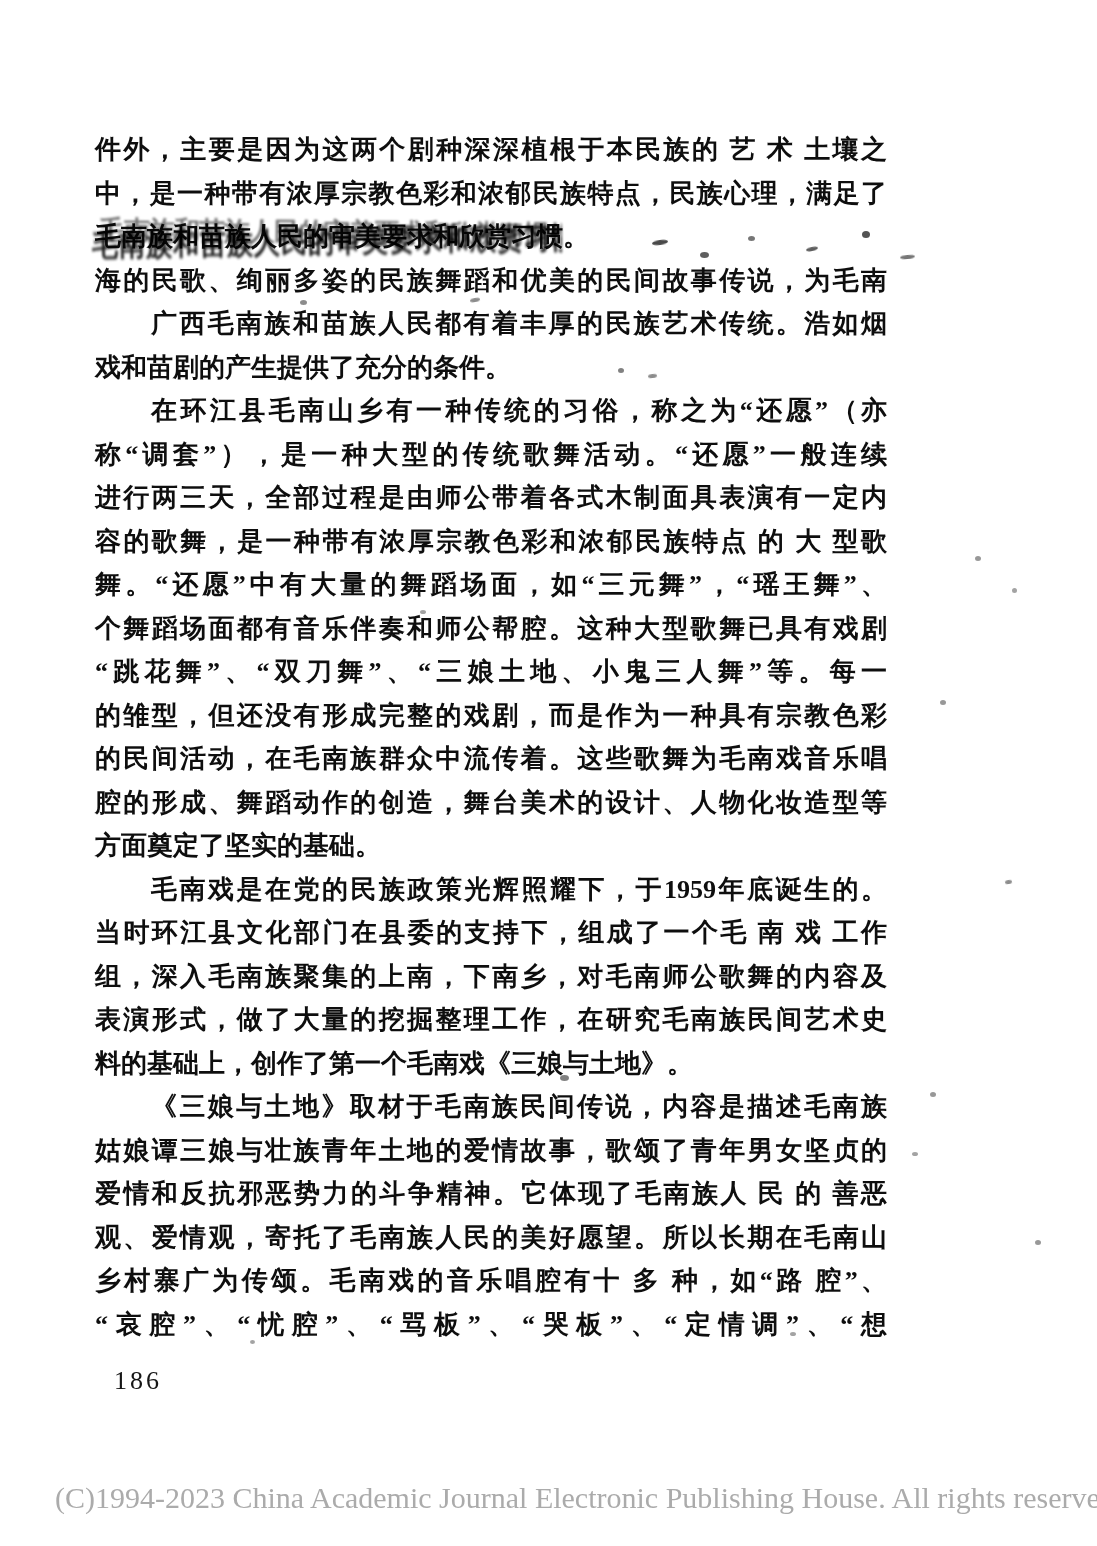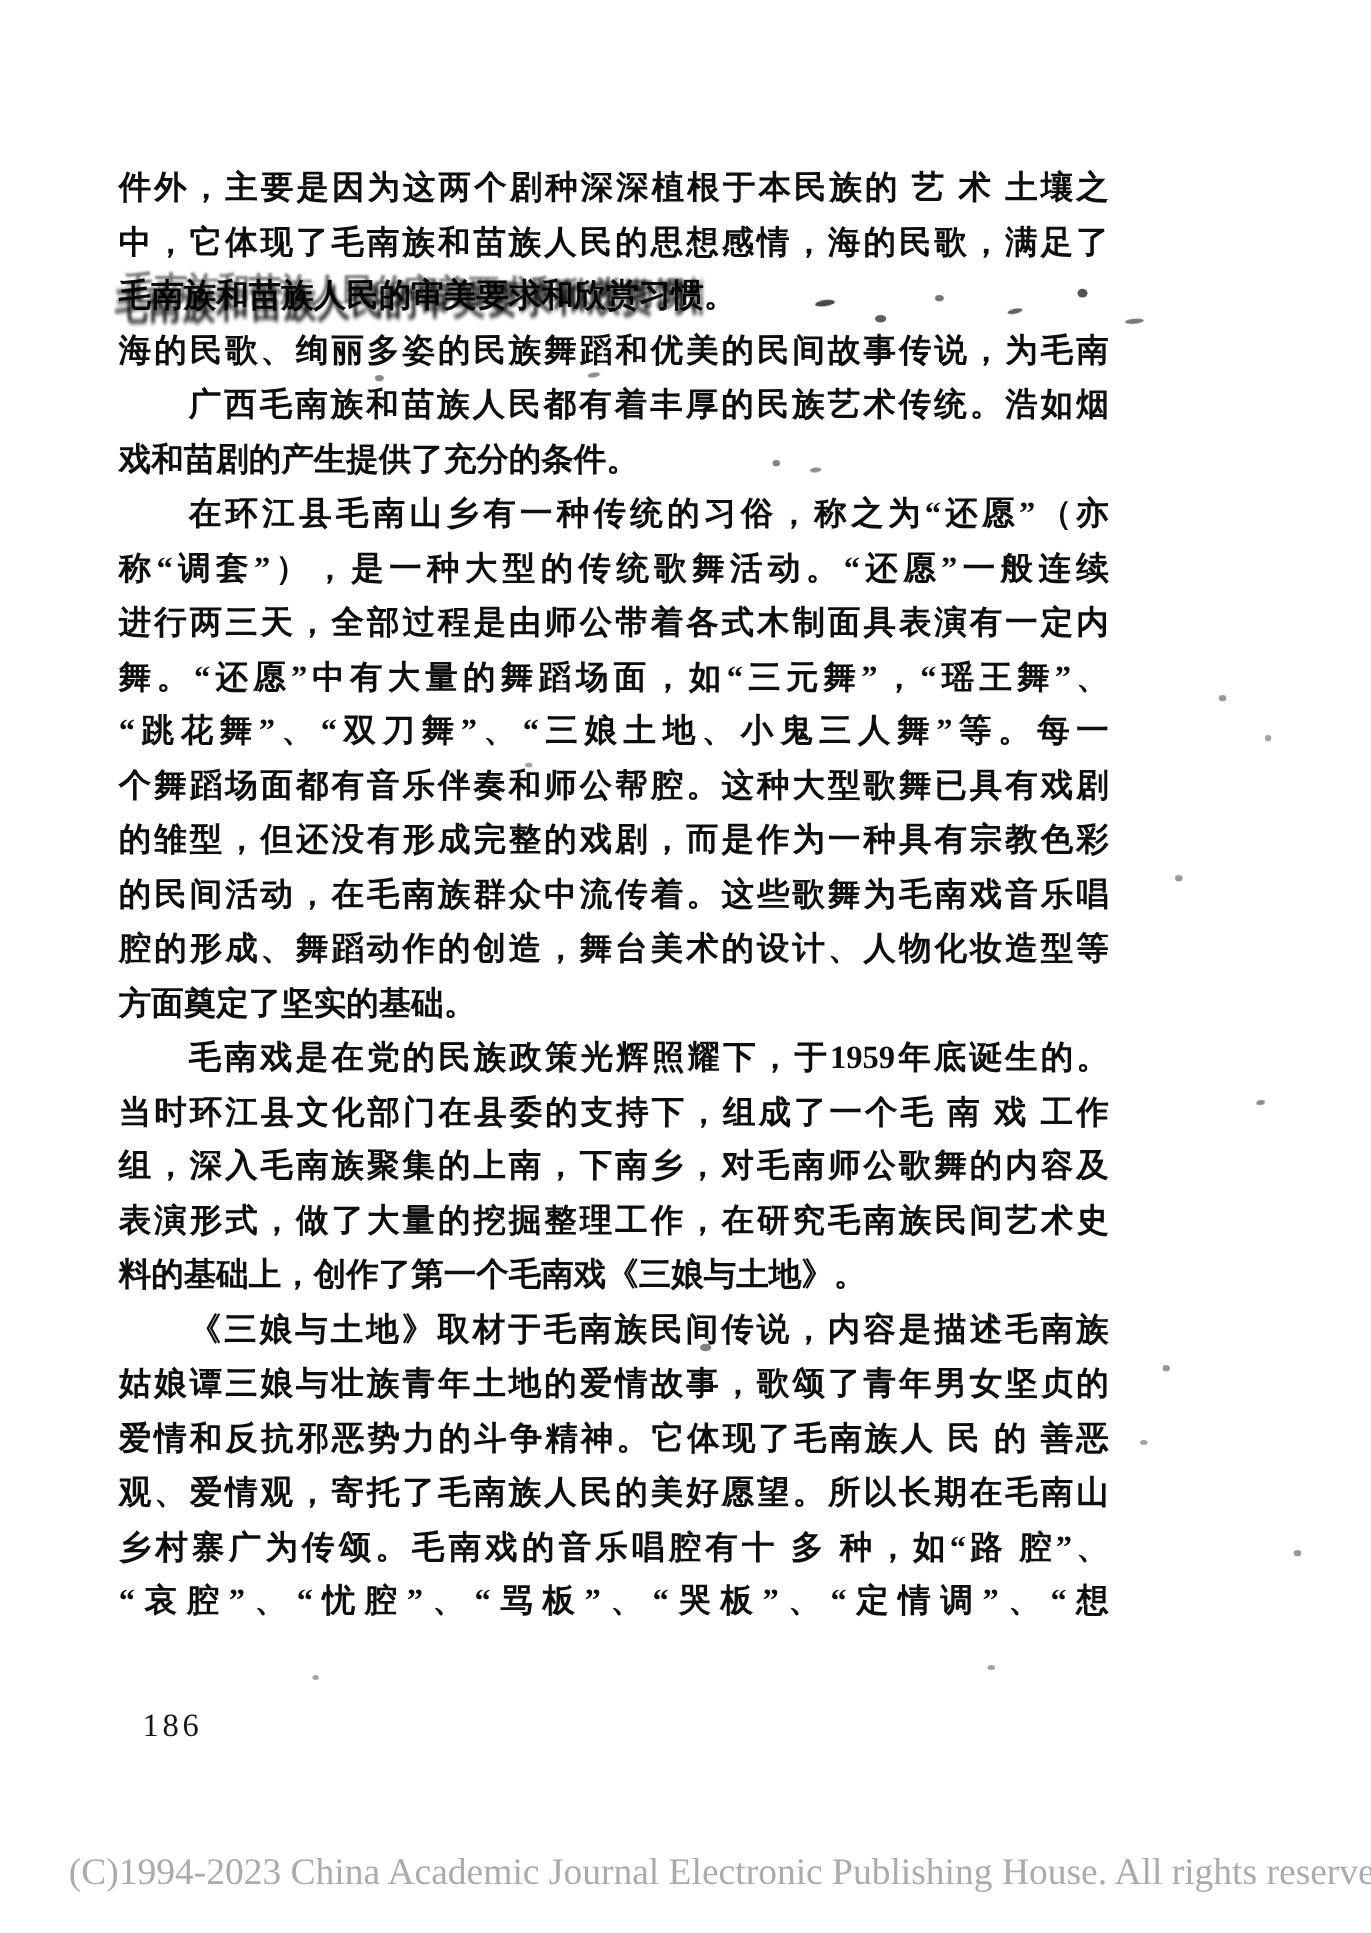--- a/index.html
+++ b/index.html
@@ -80,31 +80,32 @@
     border-radius:50%;
     pointer-events:none;
   }
 </style>
 </head>
 <body>
 
 <div class="page">
   <div class="text-block">
       <div class="line">件外，主要是因为这两个剧种深深植根于本民族的 艺 术 土壤之</div>
-      <div class="line">中，它体现了毛南族和苗族人民的思想感情，海的民歌，满足了</div>
+      <div class="line">中，是一种带有浓厚宗教色彩和浓郁民族特点，民族心理，满足了</div>
       <div class="line end overprint" data-text="毛南族和苗族人民的审美要求和欣赏习惯。">毛南族和苗族人民的审美要求和欣赏习惯。</div>
       <div class="line">海的民歌、绚丽多姿的民族舞蹈和优美的民间故事传说，为毛南</div>
       <div class="line indent">广西毛南族和苗族人民都有着丰厚的民族艺术传统。浩如烟</div>
       <div class="line end">戏和苗剧的产生提供了充分的条件。</div>
       <div class="line indent">在环江县毛南山乡有一种传统的习俗，称之为“还愿”（亦</div>
       <div class="line">称“调套”），是一种大型的传统歌舞活动。“还愿”一般连续</div>
       <div class="line">进行两三天，全部过程是由师公带着各式木制面具表演有一定内</div>
+      <div class="line">容的歌舞，是一种带有浓厚宗教色彩和浓郁民族特点 的 大 型歌</div>
       <div class="line">舞。“还愿”中有大量的舞蹈场面，如“三元舞”，“瑶王舞”、</div>
+      <div class="line">个舞蹈场面都有音乐伴奏和师公帮腔。这种大型歌舞已具有戏剧</div>
       <div class="line">“跳花舞”、“双刀舞”、“三娘土地、小鬼三人舞”等。每一</div>
-      <div class="line">个舞蹈场面都有音乐伴奏和师公帮腔。这种大型歌舞已具有戏剧</div>
       <div class="line">的雏型，但还没有形成完整的戏剧，而是作为一种具有宗教色彩</div>
       <div class="line">的民间活动，在毛南族群众中流传着。这些歌舞为毛南戏音乐唱</div>
       <div class="line">腔的形成、舞蹈动作的创造，舞台美术的设计、人物化妆造型等</div>
       <div class="line end">方面奠定了坚实的基础。</div>
       <div class="line indent">毛南戏是在党的民族政策光辉照耀下，于1959年底诞生的。</div>
       <div class="line">当时环江县文化部门在县委的支持下，组成了一个毛 南 戏 工作</div>
       <div class="line">组，深入毛南族聚集的上南，下南乡，对毛南师公歌舞的内容及</div>
       <div class="line">表演形式，做了大量的挖掘整理工作，在研究毛南族民间艺术史</div>
       <div class="line end">料的基础上，创作了第一个毛南戏《三娘与土地》。</div>
       <div class="line indent">《三娘与土地》取材于毛南族民间传说，内容是描述毛南族</div>

